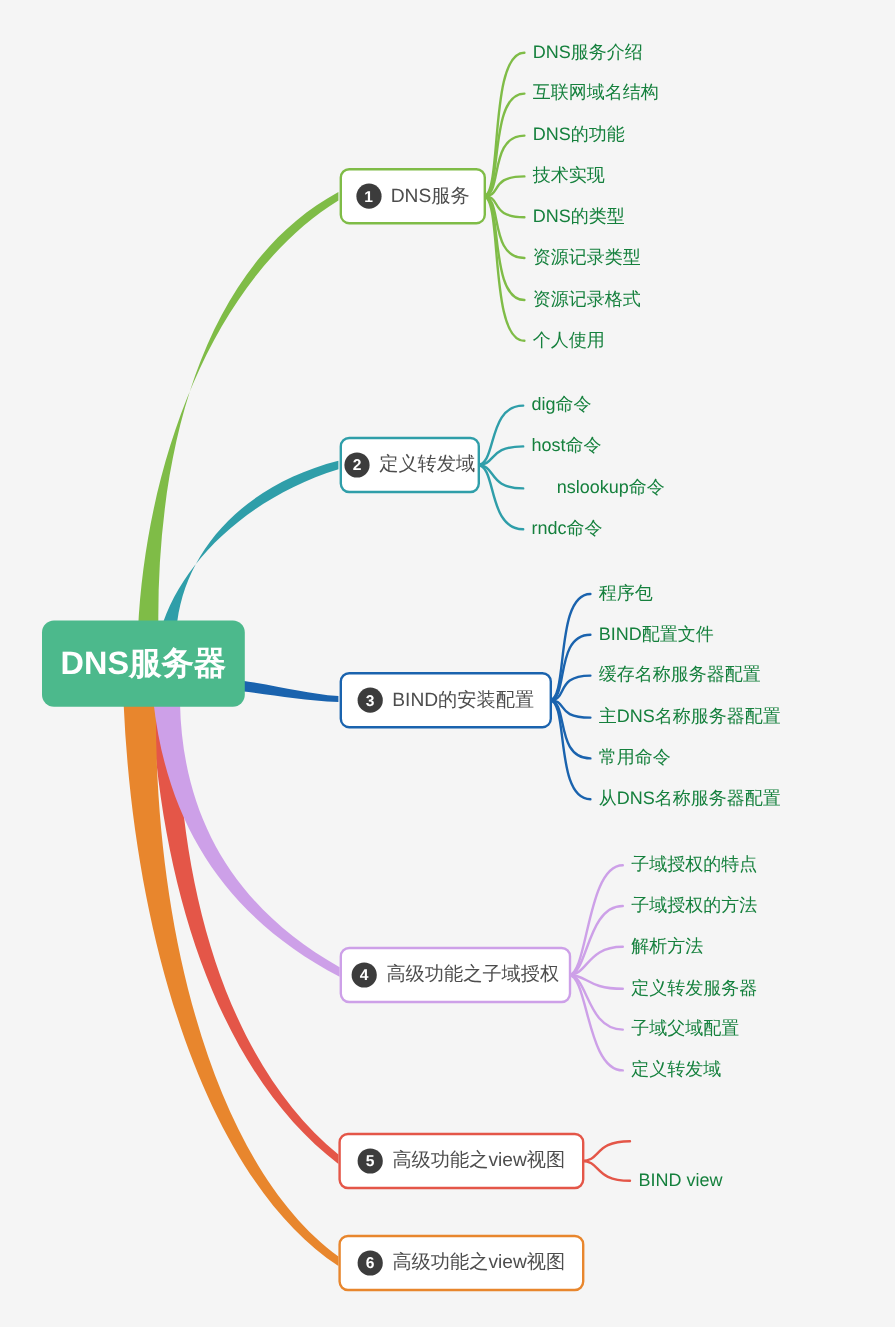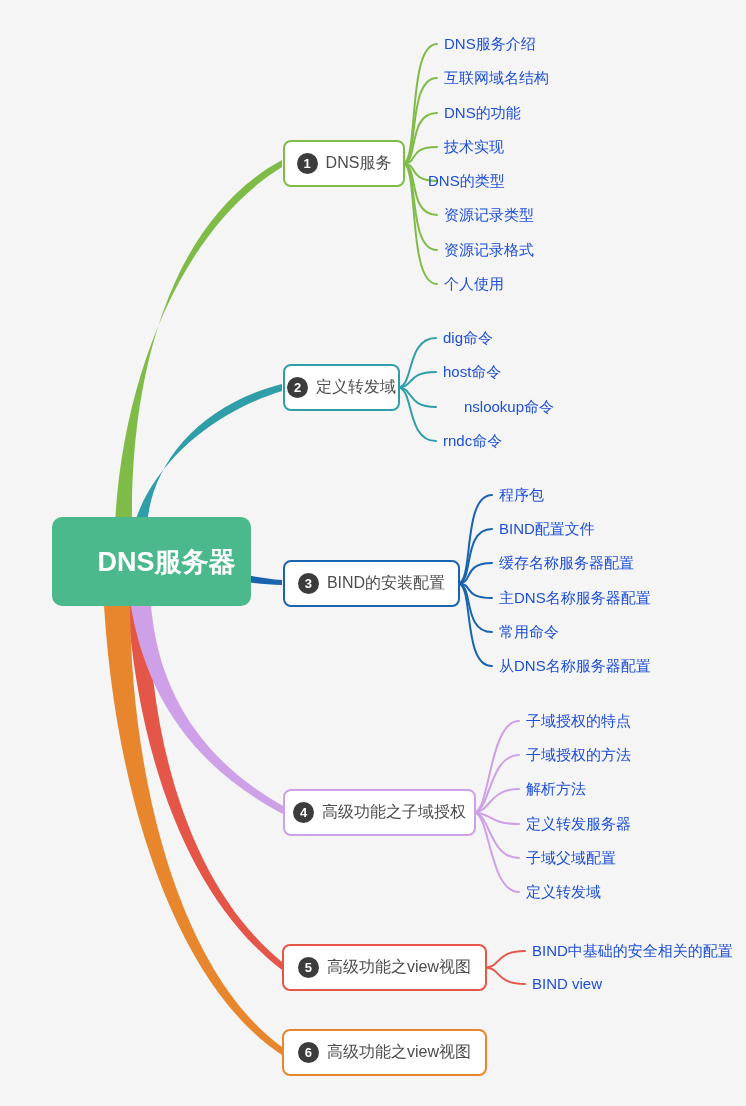--- a/index.html
+++ b/index.html
@@ -6,21 +6,21 @@
   body{font-family:"Liberation Sans","DejaVu Sans",sans-serif;}
   .canvas{position:relative;width:746px;height:1106px;background:#f5f5f5;overflow:hidden;}
   #edges{position:absolute;left:0;top:0;z-index:0;}
   .root{position:absolute;z-index:2;display:flex;align-items:center;justify-content:center;
         background:#4cb98c;border-radius:10px;color:#fff;font-weight:bold;font-size:27px;}
   .branch{position:absolute;z-index:1;display:flex;align-items:center;justify-content:center;gap:8px;
           background:#ffffff;border:2px solid #999;border-radius:8px;box-sizing:border-box;
           font-size:16px;color:#4d4d4d;white-space:nowrap;}
   .num{width:21px;height:21px;border-radius:50%;background:#3c3c3c;color:#fff;
        font-size:13px;font-weight:bold;display:flex;align-items:center;justify-content:center;flex:none;}
-  .child{position:absolute;z-index:1;font-size:15px;color:#1d4ed8;white-space:nowrap;
+  .child{position:absolute;z-index:1;font-size:15px;color:#15803d;white-space:nowrap;
          transform:translateY(-50%);line-height:20px;}
 </style>
 </head>
 <body>
 
 <div class="canvas" style="background: rgb(245, 245, 245);">
   <svg id="edges" width="746" height="1106" viewBox="0 0 746 1106">
       <path d="M127 598 C138 760 190 900 282 970 L282 962 C196 892 150 755 148 598 Z" fill="#e45648"></path>
       <path d="M103 586 C112 790 175 985 282 1055 L282 1047 C182 975 128 782 130 586 Z" fill="#e8862d"></path>
       <path d="M128 586 C140 690 190 765 283 814 L283 806 C196 757 152 682 150 586 Z" fill="#cda0e8"></path>
@@ -48,21 +48,21 @@
       <path d="M 474 812.5 C 490 812.5 489 721 519 721" fill="none" stroke="#cda0e8" stroke-width="2" stroke-linecap="round"></path>
       <path d="M 474 812.5 C 490 812.5 489 755 519 755" fill="none" stroke="#cda0e8" stroke-width="2" stroke-linecap="round"></path>
       <path d="M 474 812.5 C 490 812.5 489 789 519 789" fill="none" stroke="#cda0e8" stroke-width="2" stroke-linecap="round"></path>
       <path d="M 474 812.5 C 490 812.5 489 824 519 824" fill="none" stroke="#cda0e8" stroke-width="2" stroke-linecap="round"></path>
       <path d="M 474 812.5 C 490 812.5 489 858 519 858" fill="none" stroke="#cda0e8" stroke-width="2" stroke-linecap="round"></path>
       <path d="M 474 812.5 C 490 812.5 489 892 519 892" fill="none" stroke="#cda0e8" stroke-width="2" stroke-linecap="round"></path>
       <path d="M 485 967.5 C 501 967.5 495 951 525 951" fill="none" stroke="#e45648" stroke-width="2" stroke-linecap="round"></path>
       <path d="M 485 967.5 C 501 967.5 495 984 525 984" fill="none" stroke="#e45648" stroke-width="2" stroke-linecap="round"></path>
     </svg>
 
-  <div class="root" id="root-node" style="left:52px;top:517px;width:169px;height:89px;padding-left:30px;">
+  <div class="root" id="root-node" style="left:35px;top:517px;width:169px;height:72px;">
     <span>DNS服务器</span>
   </div>
 
   <div class="branch" id="b0" style="left: 283px; top: 140px; width: 122px; height: 47px; border-color: rgb(127, 188, 71);">
     <span class="num">1</span>
     <span>DNS服务</span>
   </div>
   <div class="branch" id="b1" style="left: 283px; top: 364px; width: 117px; height: 47px; border-color: rgb(47, 158, 169);">
     <span class="num">2</span>
     <span>定义转发域</span>
@@ -80,35 +80,34 @@
     <span>高级功能之view视图</span>
   </div>
   <div class="branch" id="b5" style="left: 282px; top: 1029px; width: 205px; height: 47px; border-color: rgb(232, 134, 45);">
     <span class="num">6</span>
     <span>高级功能之view视图</span>
   </div>
 <div class="child" style="left: 444px; top: 44px;">DNS服务介绍</div>
     <div class="child" style="left: 444px; top: 78px;">互联网域名结构</div>
     <div class="child" style="left: 444px; top: 113px;">DNS的功能</div>
     <div class="child" style="left: 444px; top: 147px;">技术实现</div>
-    <div class="child" style="left: 428px; top: 181px;">DNS的类型</div>
+    <div class="child" style="left: 444px; top: 181px;">DNS的类型</div>
     <div class="child" style="left: 444px; top: 215px;">资源记录类型</div>
     <div class="child" style="left: 444px; top: 250px;">资源记录格式</div>
     <div class="child" style="left: 444px; top: 284px;">个人使用</div>
     <div class="child" style="left: 443px; top: 338px;">dig命令</div>
     <div class="child" style="left: 443px; top: 372px;">host命令</div>
     <div class="child" style="left: 464px; top: 407px;">nslookup命令</div>
     <div class="child" style="left: 443px; top: 441px;">rndc命令</div>
     <div class="child" style="left: 499px; top: 495px;">程序包</div>
     <div class="child" style="left: 499px; top: 529px;">BIND配置文件</div>
     <div class="child" style="left: 499px; top: 563px;">缓存名称服务器配置</div>
     <div class="child" style="left: 499px; top: 598px;">主DNS名称服务器配置</div>
     <div class="child" style="left: 499px; top: 632px;">常用命令</div>
     <div class="child" style="left: 499px; top: 666px;">从DNS名称服务器配置</div>
     <div class="child" style="left: 526px; top: 721px;">子域授权的特点</div>
     <div class="child" style="left: 526px; top: 755px;">子域授权的方法</div>
     <div class="child" style="left: 526px; top: 789px;">解析方法</div>
     <div class="child" style="left: 526px; top: 824px;">定义转发服务器</div>
     <div class="child" style="left: 526px; top: 858px;">子域父域配置</div>
     <div class="child" style="left: 526px; top: 892px;">定义转发域</div>
-    <div class="child" style="left: 532px; top: 951px;">BIND中基础的安全相关的配置</div>
     <div class="child" style="left: 532px; top: 984px;">BIND view</div>
   </div>
 
 </body></html>

